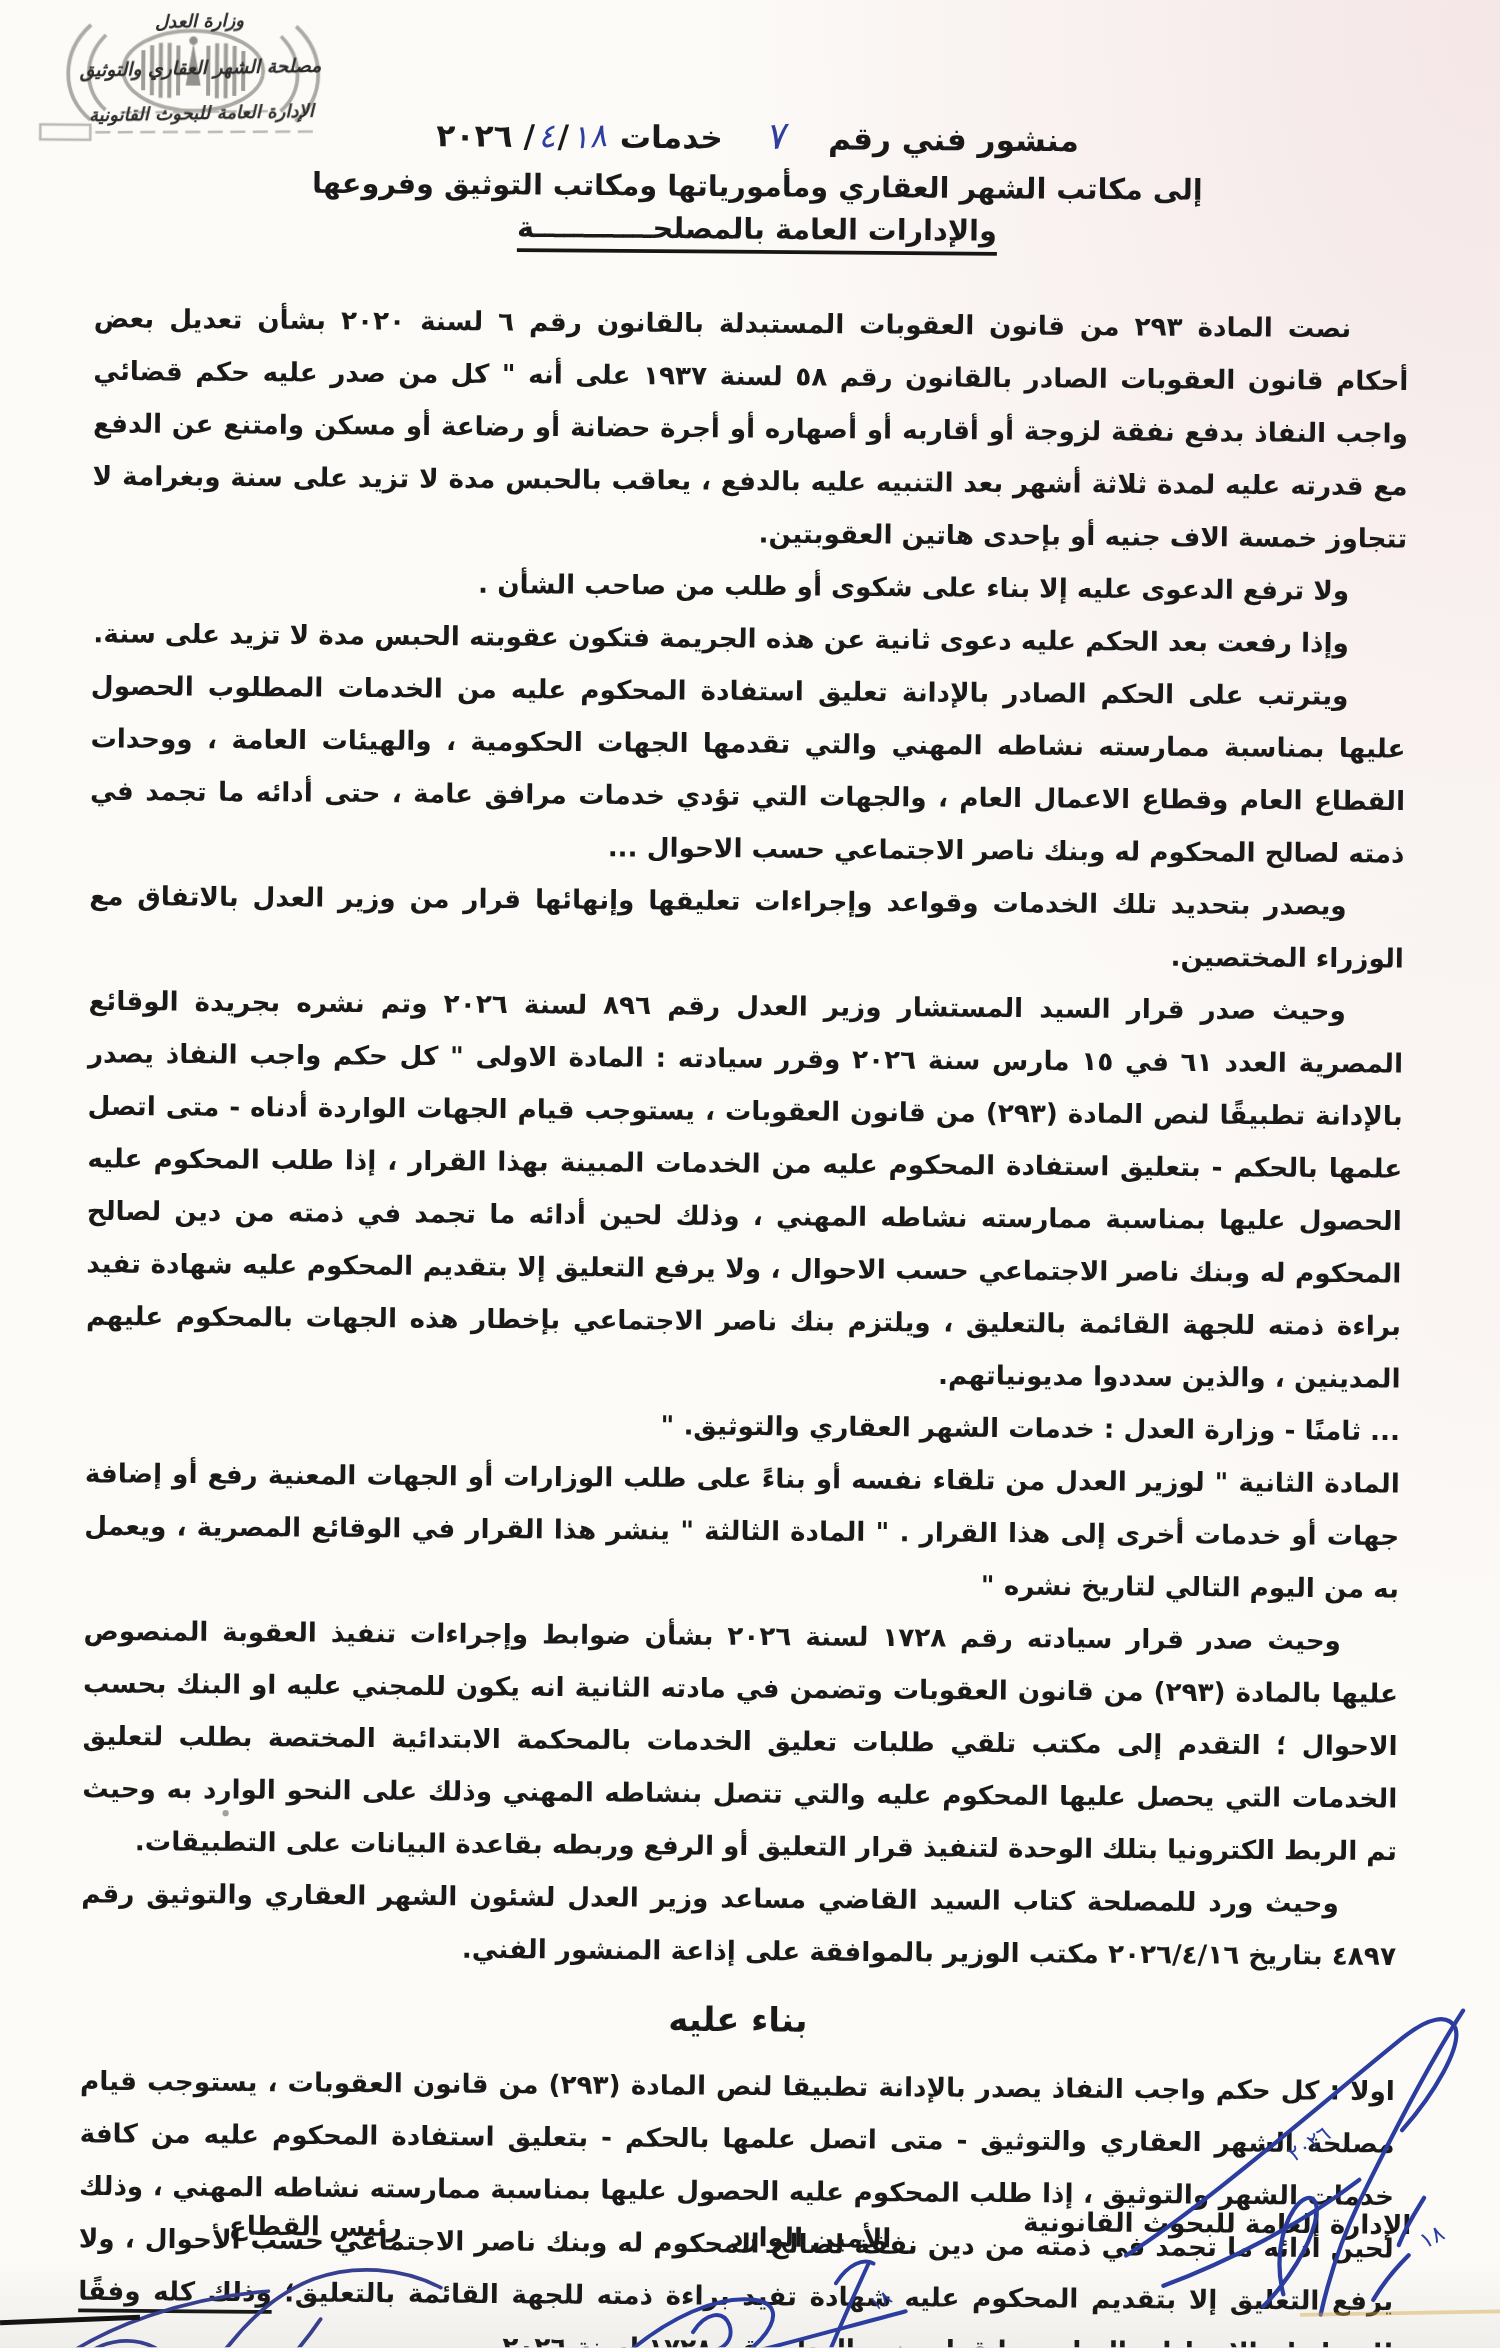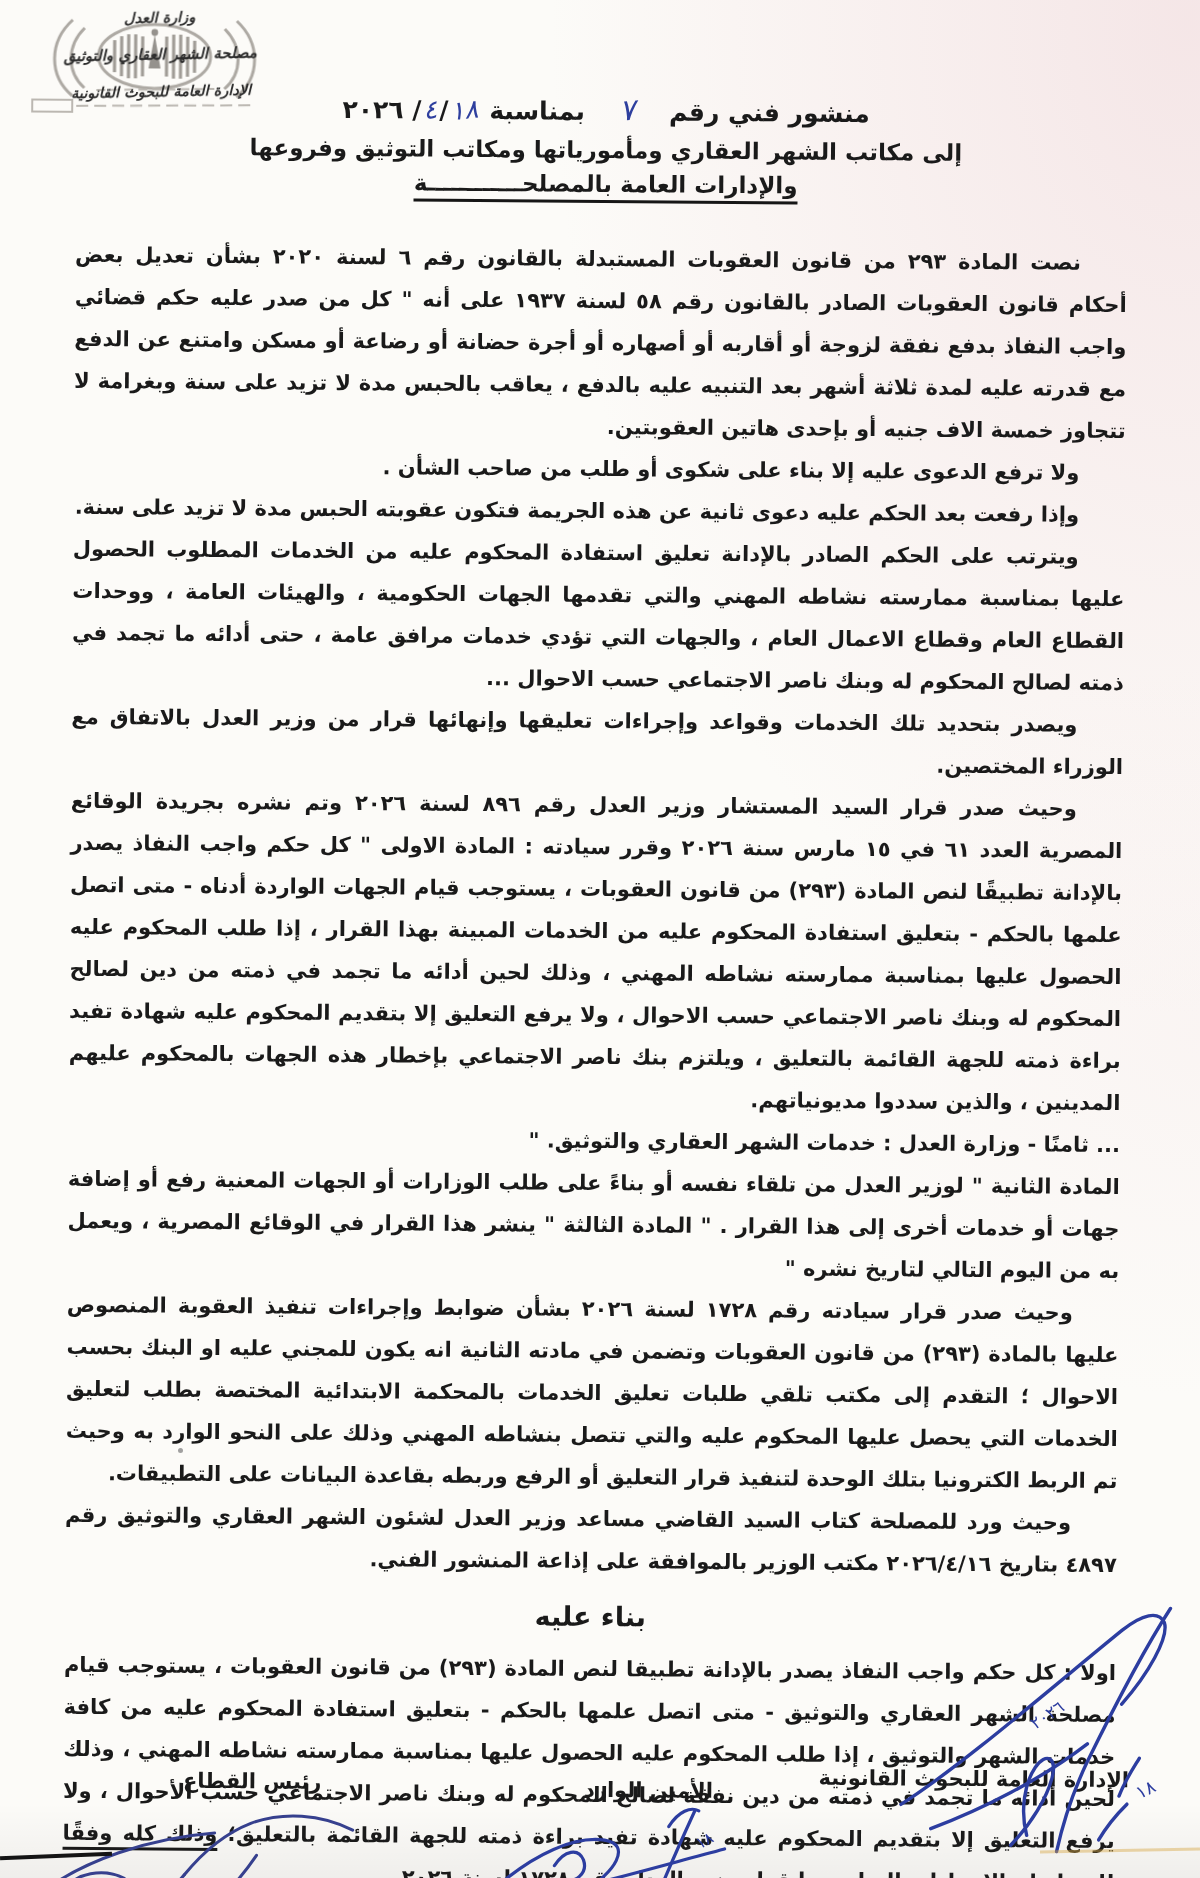--- a/index.html
+++ b/index.html
@@ -118,21 +118,21 @@
     </svg>
 
     <div class="letterhead">
       <div class="lh-line">وزارة العدل</div>
       <div class="lh-line">مصلحة الشهر العقاري والتوثيق</div>
       <div class="lh-line">الإدارة العامة للبحوث القانونية</div>
     </div>
 
     <div class="title-block">
       <div class="title-line">
-        <span>منشور فني رقم</span><span class="gap"></span><span class="hand">٧</span><span class="gap"></span><span>بمناسبة</span>
+        <span>منشور فني رقم</span><span class="gap"></span><span class="hand">٧</span><span class="gap"></span><span>خدمات</span>
         <span class="hand small">١٨</span><span>/</span><span class="hand small">٤</span><span>/</span> <span>٢٠٢٦</span>
       </div>
       <div class="addr1">إلى مكاتب الشهر العقاري ومأمورياتها ومكاتب التوثيق وفروعها</div>
       <div class="addr2"><span>والإدارات العامة بالمصلحــــــــــــة</span></div>
     </div>
 
     <div class="content">
       <p class="indent">نصت المادة ٢٩٣ من قانون العقوبات المستبدلة بالقانون رقم ٦ لسنة ٢٠٢٠ بشأن تعديل بعض أحكام قانون العقوبات الصادر بالقانون رقم ٥٨ لسنة ١٩٣٧ على أنه " كل من صدر عليه حكم قضائي واجب النفاذ بدفع نفقة لزوجة أو أقاربه أو أصهاره أو أجرة حضانة أو رضاعة أو مسكن وامتنع عن الدفع مع قدرته عليه لمدة ثلاثة أشهر بعد التنبيه عليه بالدفع ، يعاقب بالحبس مدة لا تزيد على سنة وبغرامة لا تتجاوز خمسة الاف جنيه أو بإحدى هاتين العقوبتين.</p>
       <p class="indent">ولا ترفع الدعوى عليه إلا بناء على شكوى أو طلب من صاحب الشأن .</p>
       <p class="indent">وإذا رفعت بعد الحكم عليه دعوى ثانية عن هذه الجريمة فتكون عقوبته الحبس مدة لا تزيد على سنة.</p>

